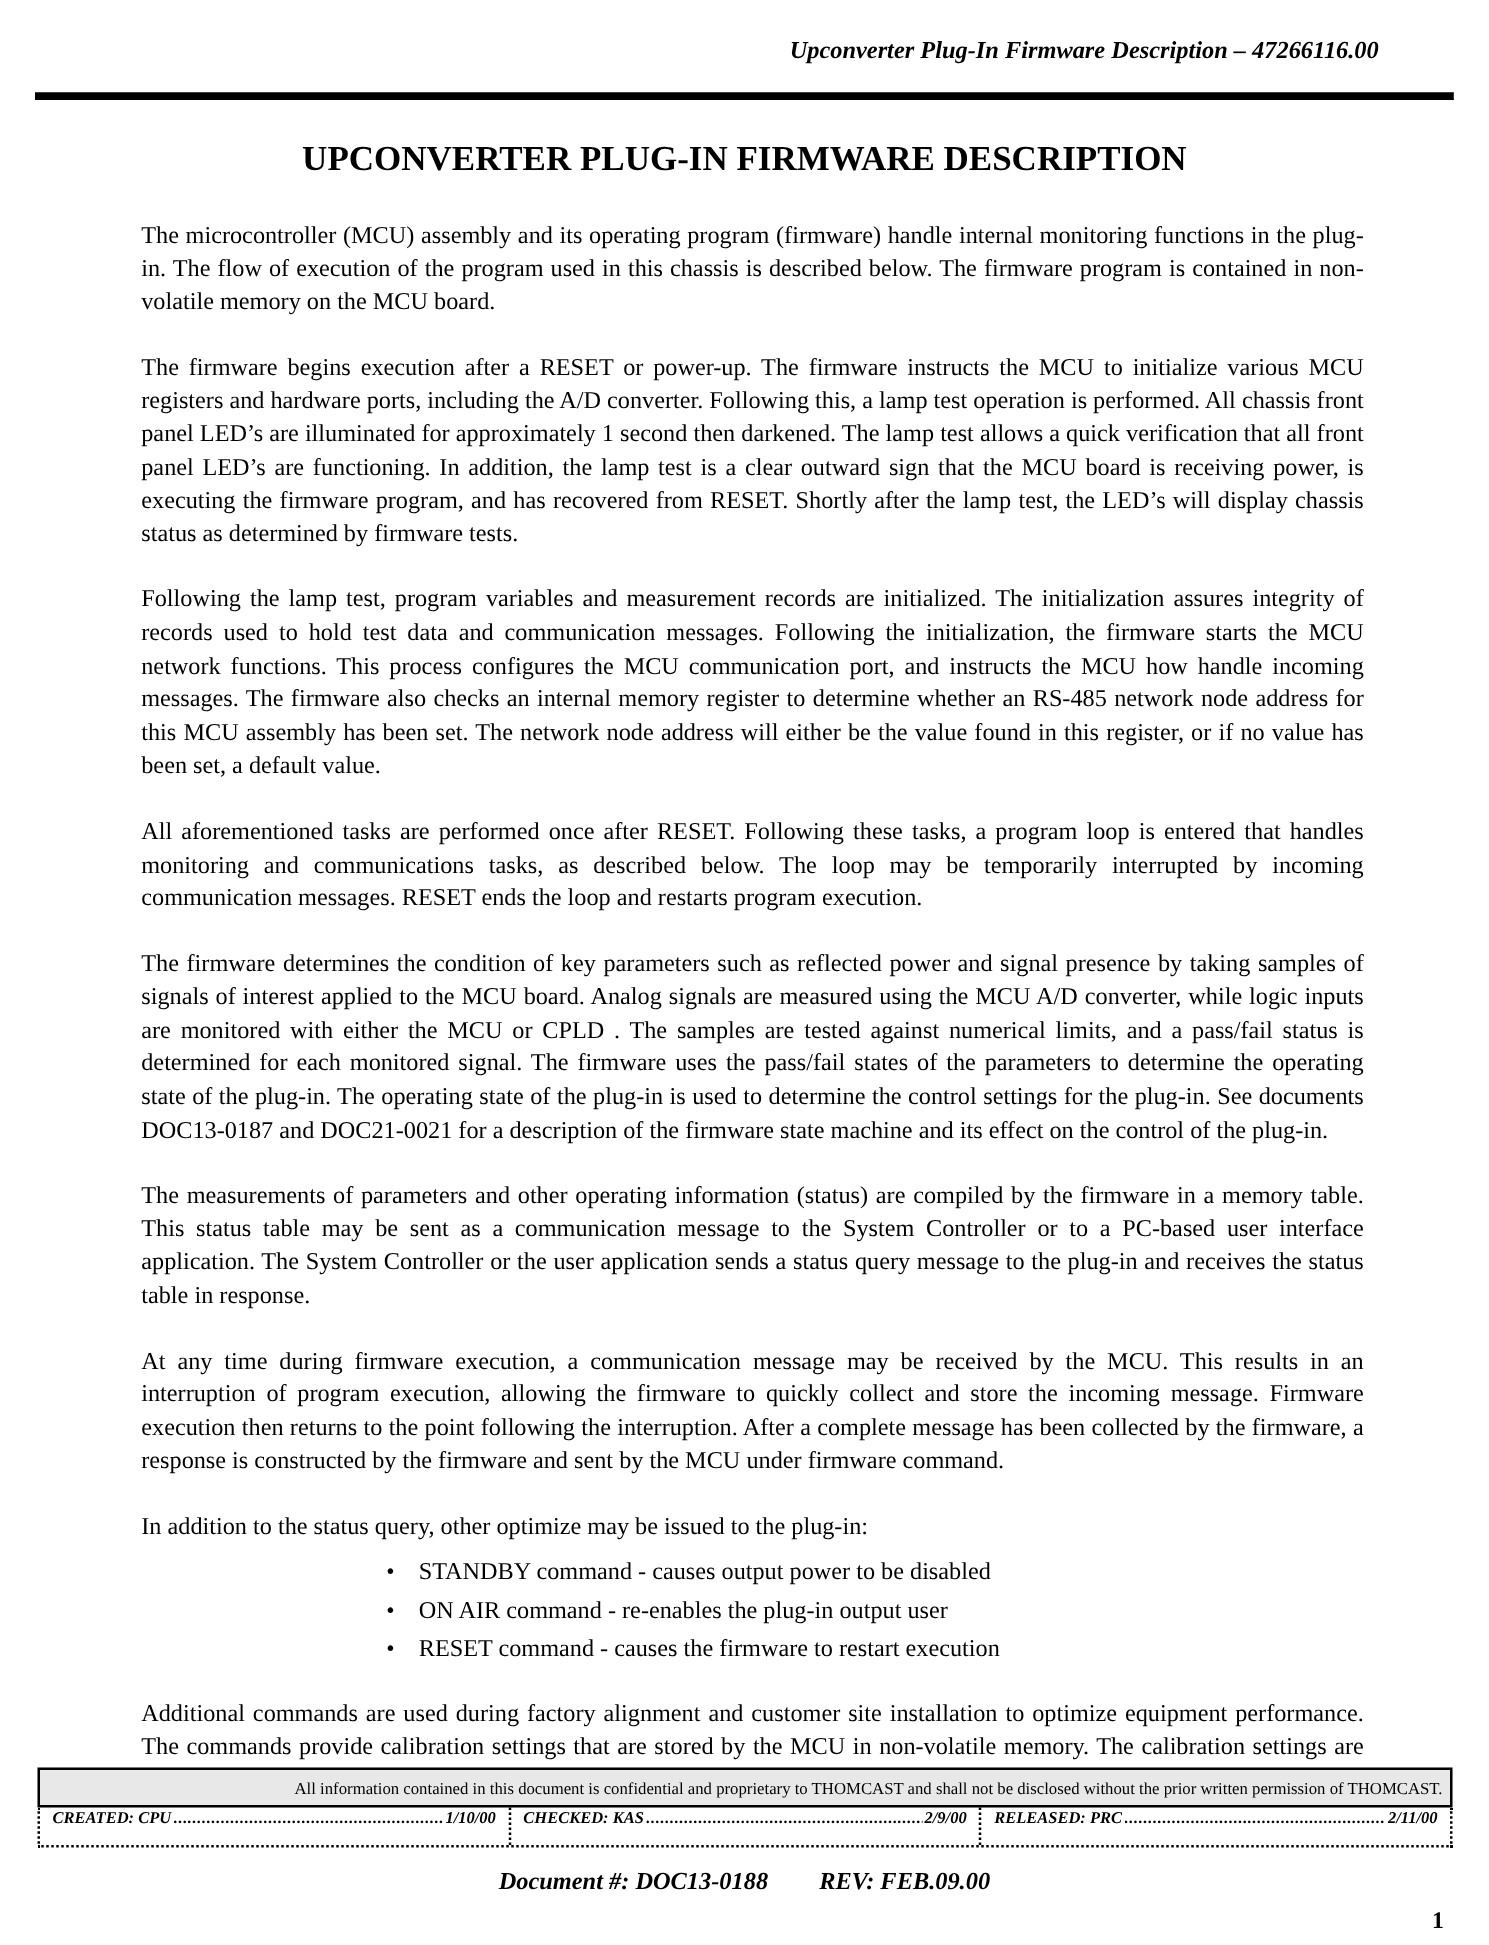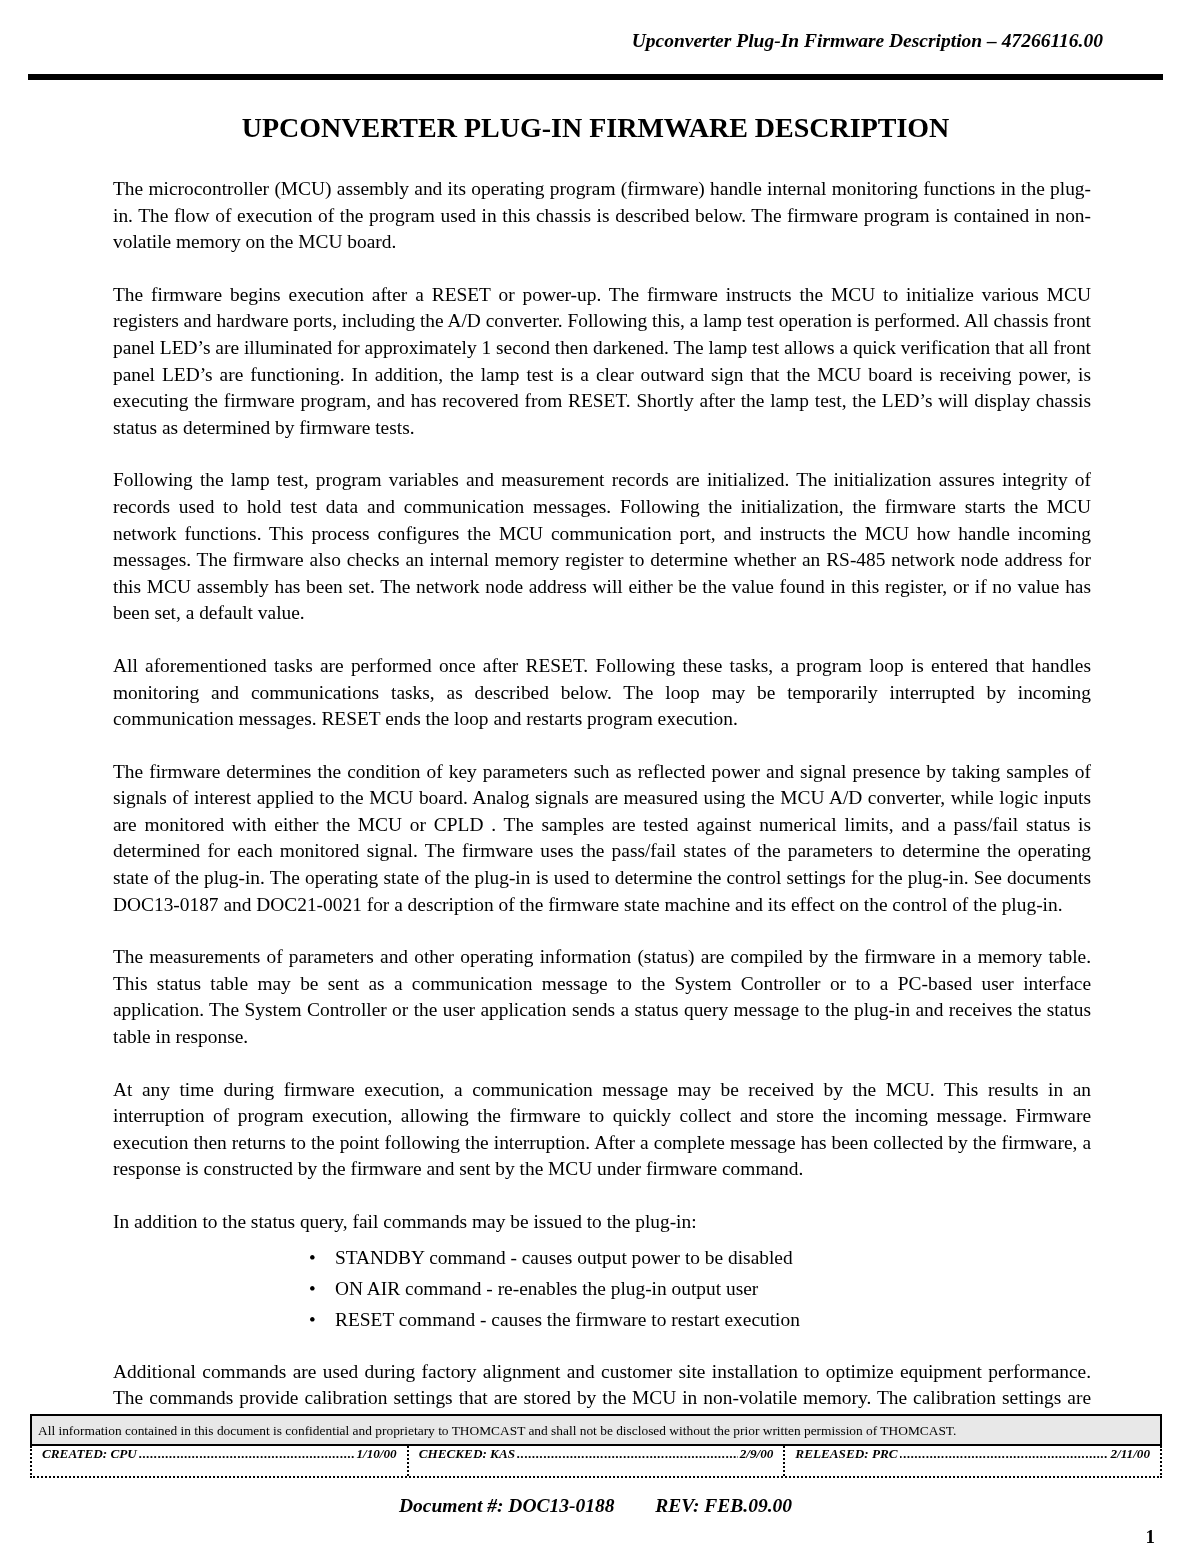--- a/index.html
+++ b/index.html
@@ -142,21 +142,21 @@
   
   .footer-box {
     position: absolute;
     left: 30px;
     top: 1414px;
     width: 1132px;
   }
   .confid-row {
     border: 2px solid #000000;
     background: #e8e8e8;
-    text-align: left;
+    text-align: right;
     font-size: 13.4px;
     line-height: 16px;
     padding: 7px 6px 6px 6px;
     box-sizing: border-box;
     height: 32px;
   }
   .sig-row {
     display: flex;
     border-left: 2px dotted #000;
     border-right: 2px dotted #000;
@@ -226,21 +226,21 @@
 <div class="body-area">
 
   <p class="para">The microcontroller (MCU) assembly and its operating program (firmware) handle internal monitoring functions in the plug-in. The flow of execution of the program used in this chassis is described below.  The firmware program is contained in non-volatile memory on the MCU board.</p>
   <p class="para">The firmware begins execution after a RESET or power-up. The firmware instructs the MCU to initialize various MCU registers and hardware ports, including the A/D converter. Following this, a lamp test operation is performed. All chassis front panel LED’s are illuminated for approximately 1 second then darkened. The lamp test allows a quick verification that all front panel LED’s are functioning. In addition, the lamp test is a clear outward sign that the MCU board is receiving power, is executing the firmware program, and has recovered from RESET. Shortly after the lamp test, the LED’s will display chassis status as determined by firmware tests.</p>
   <p class="para">Following the lamp test, program variables and measurement records are initialized. The initialization assures integrity of records used to hold test data and communication messages. Following the initialization, the firmware starts the MCU network functions. This process configures the MCU communication port, and instructs the MCU how handle incoming messages. The firmware also checks an internal memory register to determine whether an RS-485 network node address for this MCU assembly has been set. The network node address will either be the value found in this register, or if no value has been set, a default value.</p>
   <p class="para">All aforementioned tasks are performed once after RESET. Following these tasks, a program loop is entered that handles monitoring and communications tasks, as described below. The loop may be temporarily interrupted by incoming communication messages. RESET ends the loop and restarts program execution.</p>
   <p class="para">The firmware determines the condition of key parameters such as reflected power and signal presence by taking samples of signals of interest applied to the MCU board. Analog signals are measured using the MCU A/D converter, while logic inputs are monitored with either the MCU or CPLD . The samples are tested against numerical limits, and a pass/fail status is determined for each monitored signal. The firmware uses the pass/fail states of the parameters to determine the operating state of the plug-in. The operating state of the plug-in is used to determine the control settings for the plug-in. See documents DOC13-0187 and DOC21-0021 for a description of the firmware state machine and its effect on the control of the plug-in.</p>
   <p class="para">The measurements of parameters and other operating information (status) are compiled by the firmware in a memory table. This status table may be sent as a communication message to the System Controller or to a PC-based user interface application. The System Controller or the user application sends a status query message to the plug-in and receives the status table in response.</p>
   <p class="para">At any time during firmware execution, a communication message may be received by the MCU. This results in an interruption of program execution, allowing the firmware to quickly collect and store the incoming message. Firmware execution then returns to the point following the interruption. After a complete message has been collected by the firmware, a response is constructed by the firmware and sent by the MCU under firmware command.</p>
 
-  <p class="para para-intro">In addition to the status query, fail commands may be issued to the plug-in:</p>
+  <p class="para para-intro">In addition to the status query, other optimize may be issued to the plug-in:</p>
 
   <ul class="bullet-list">
     <li class="bullet-item">
       <span class="bullet-dot">•</span>
       <span>STANDBY command - causes output power to be disabled</span>
     </li>
     <li class="bullet-item">
       <span class="bullet-dot">•</span>
       <span>ON AIR command - re-enables the plug-in output user</span>
     </li>

